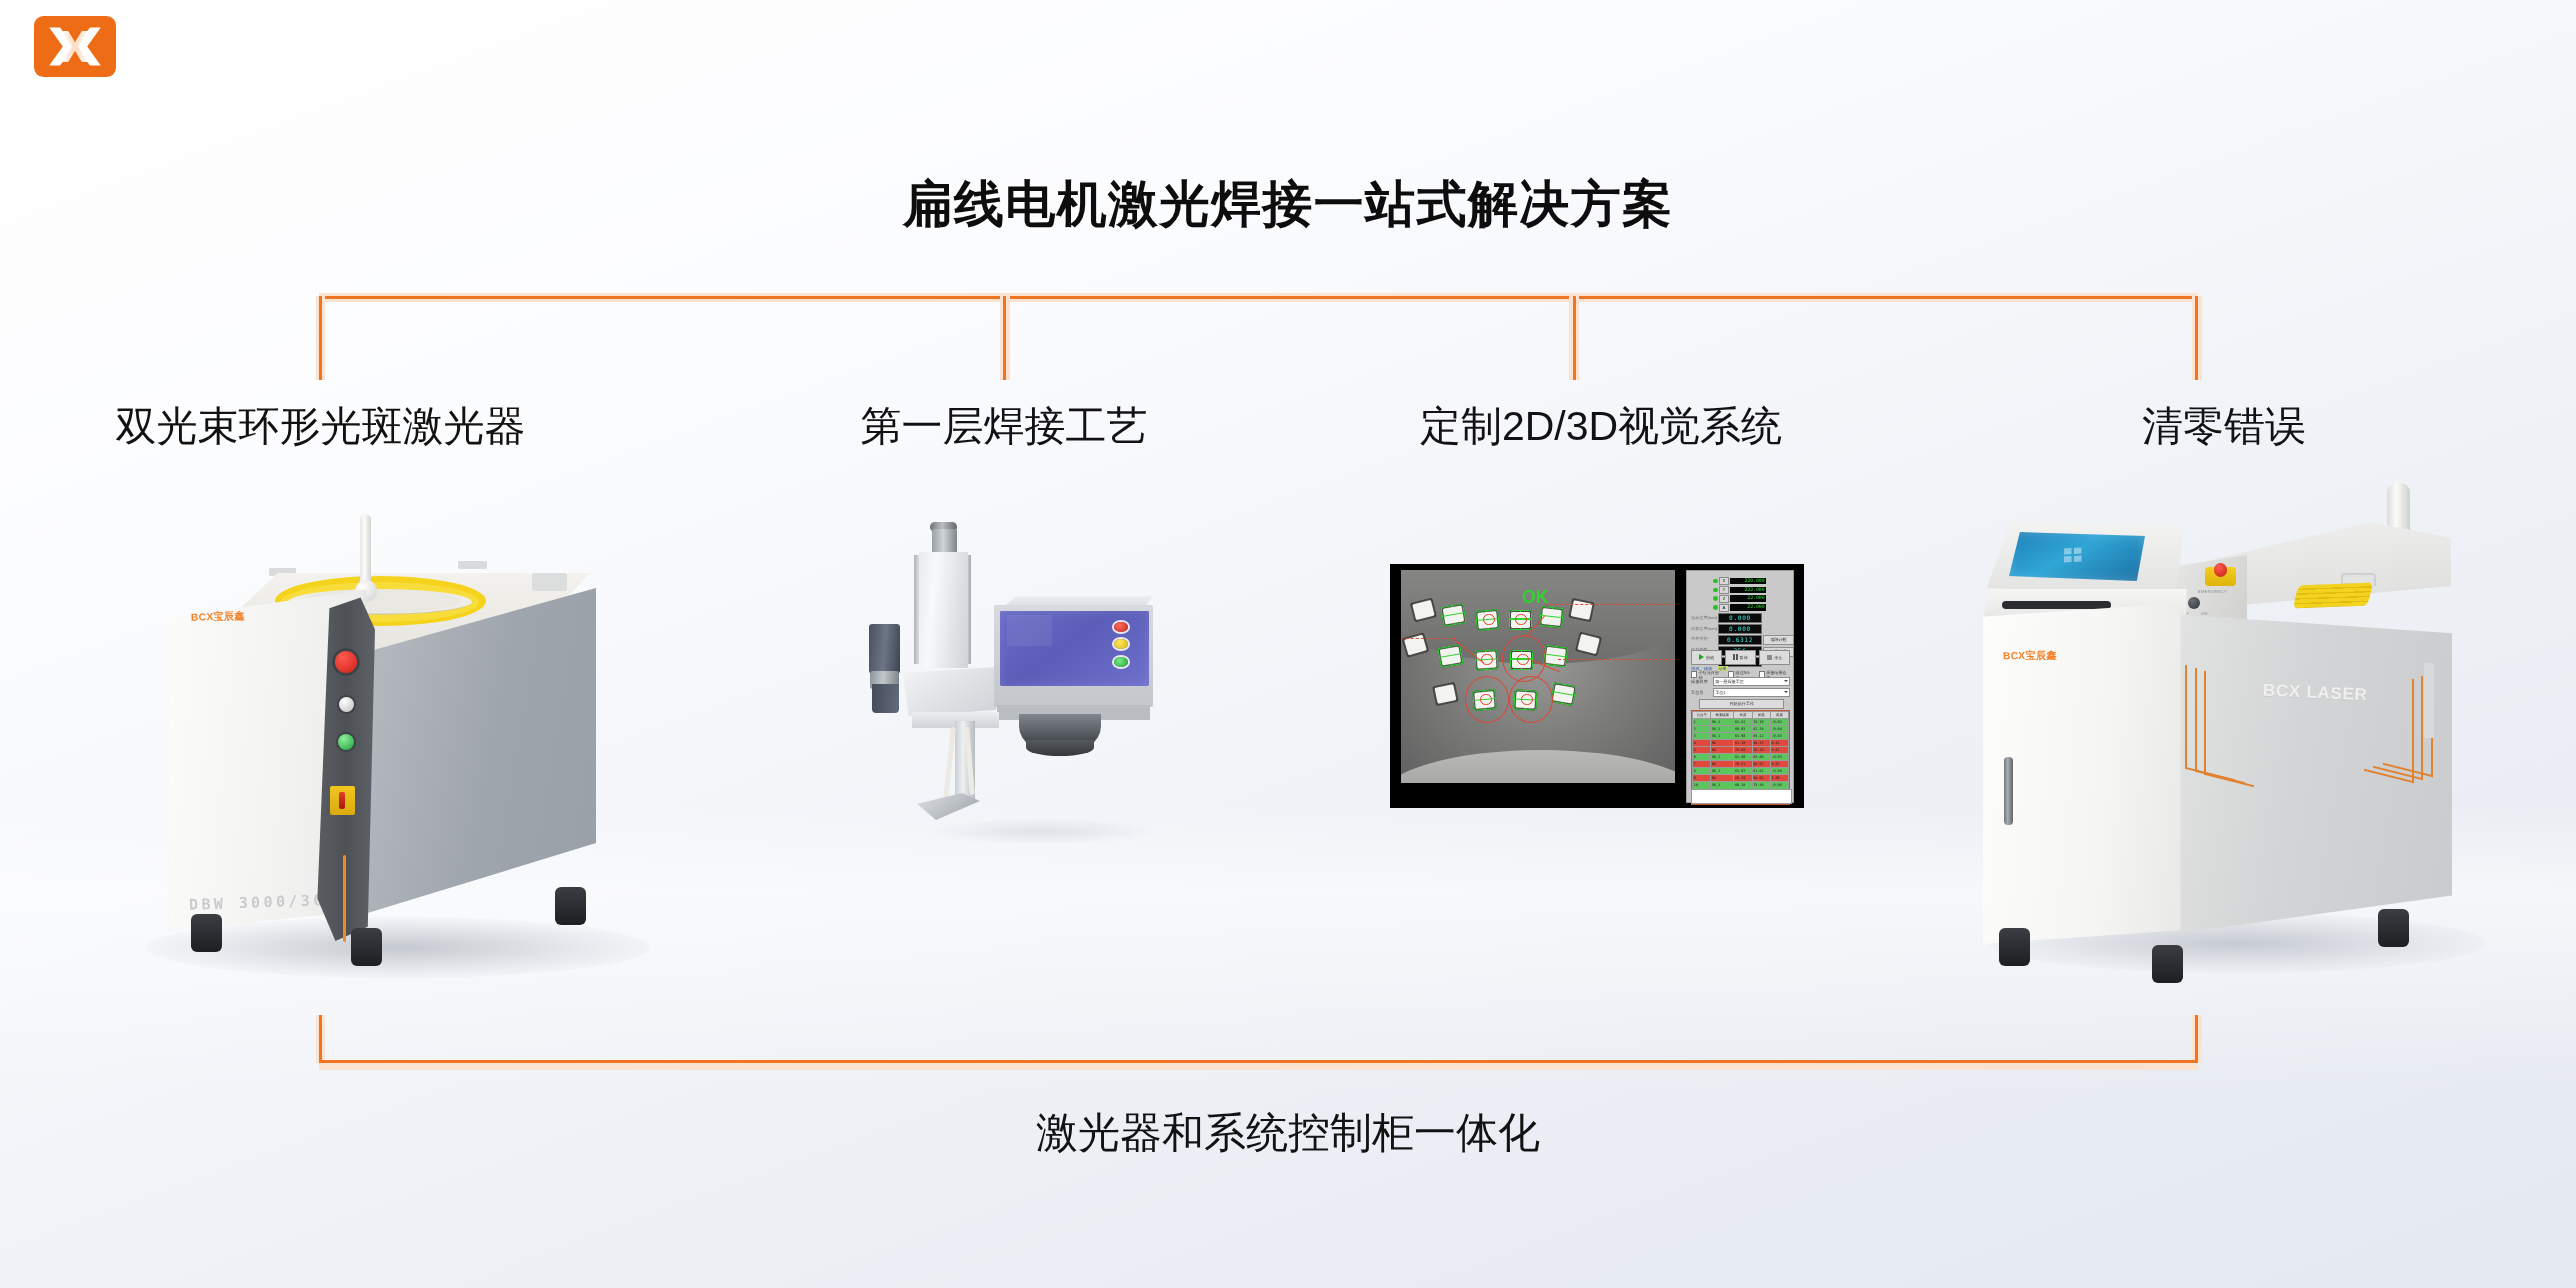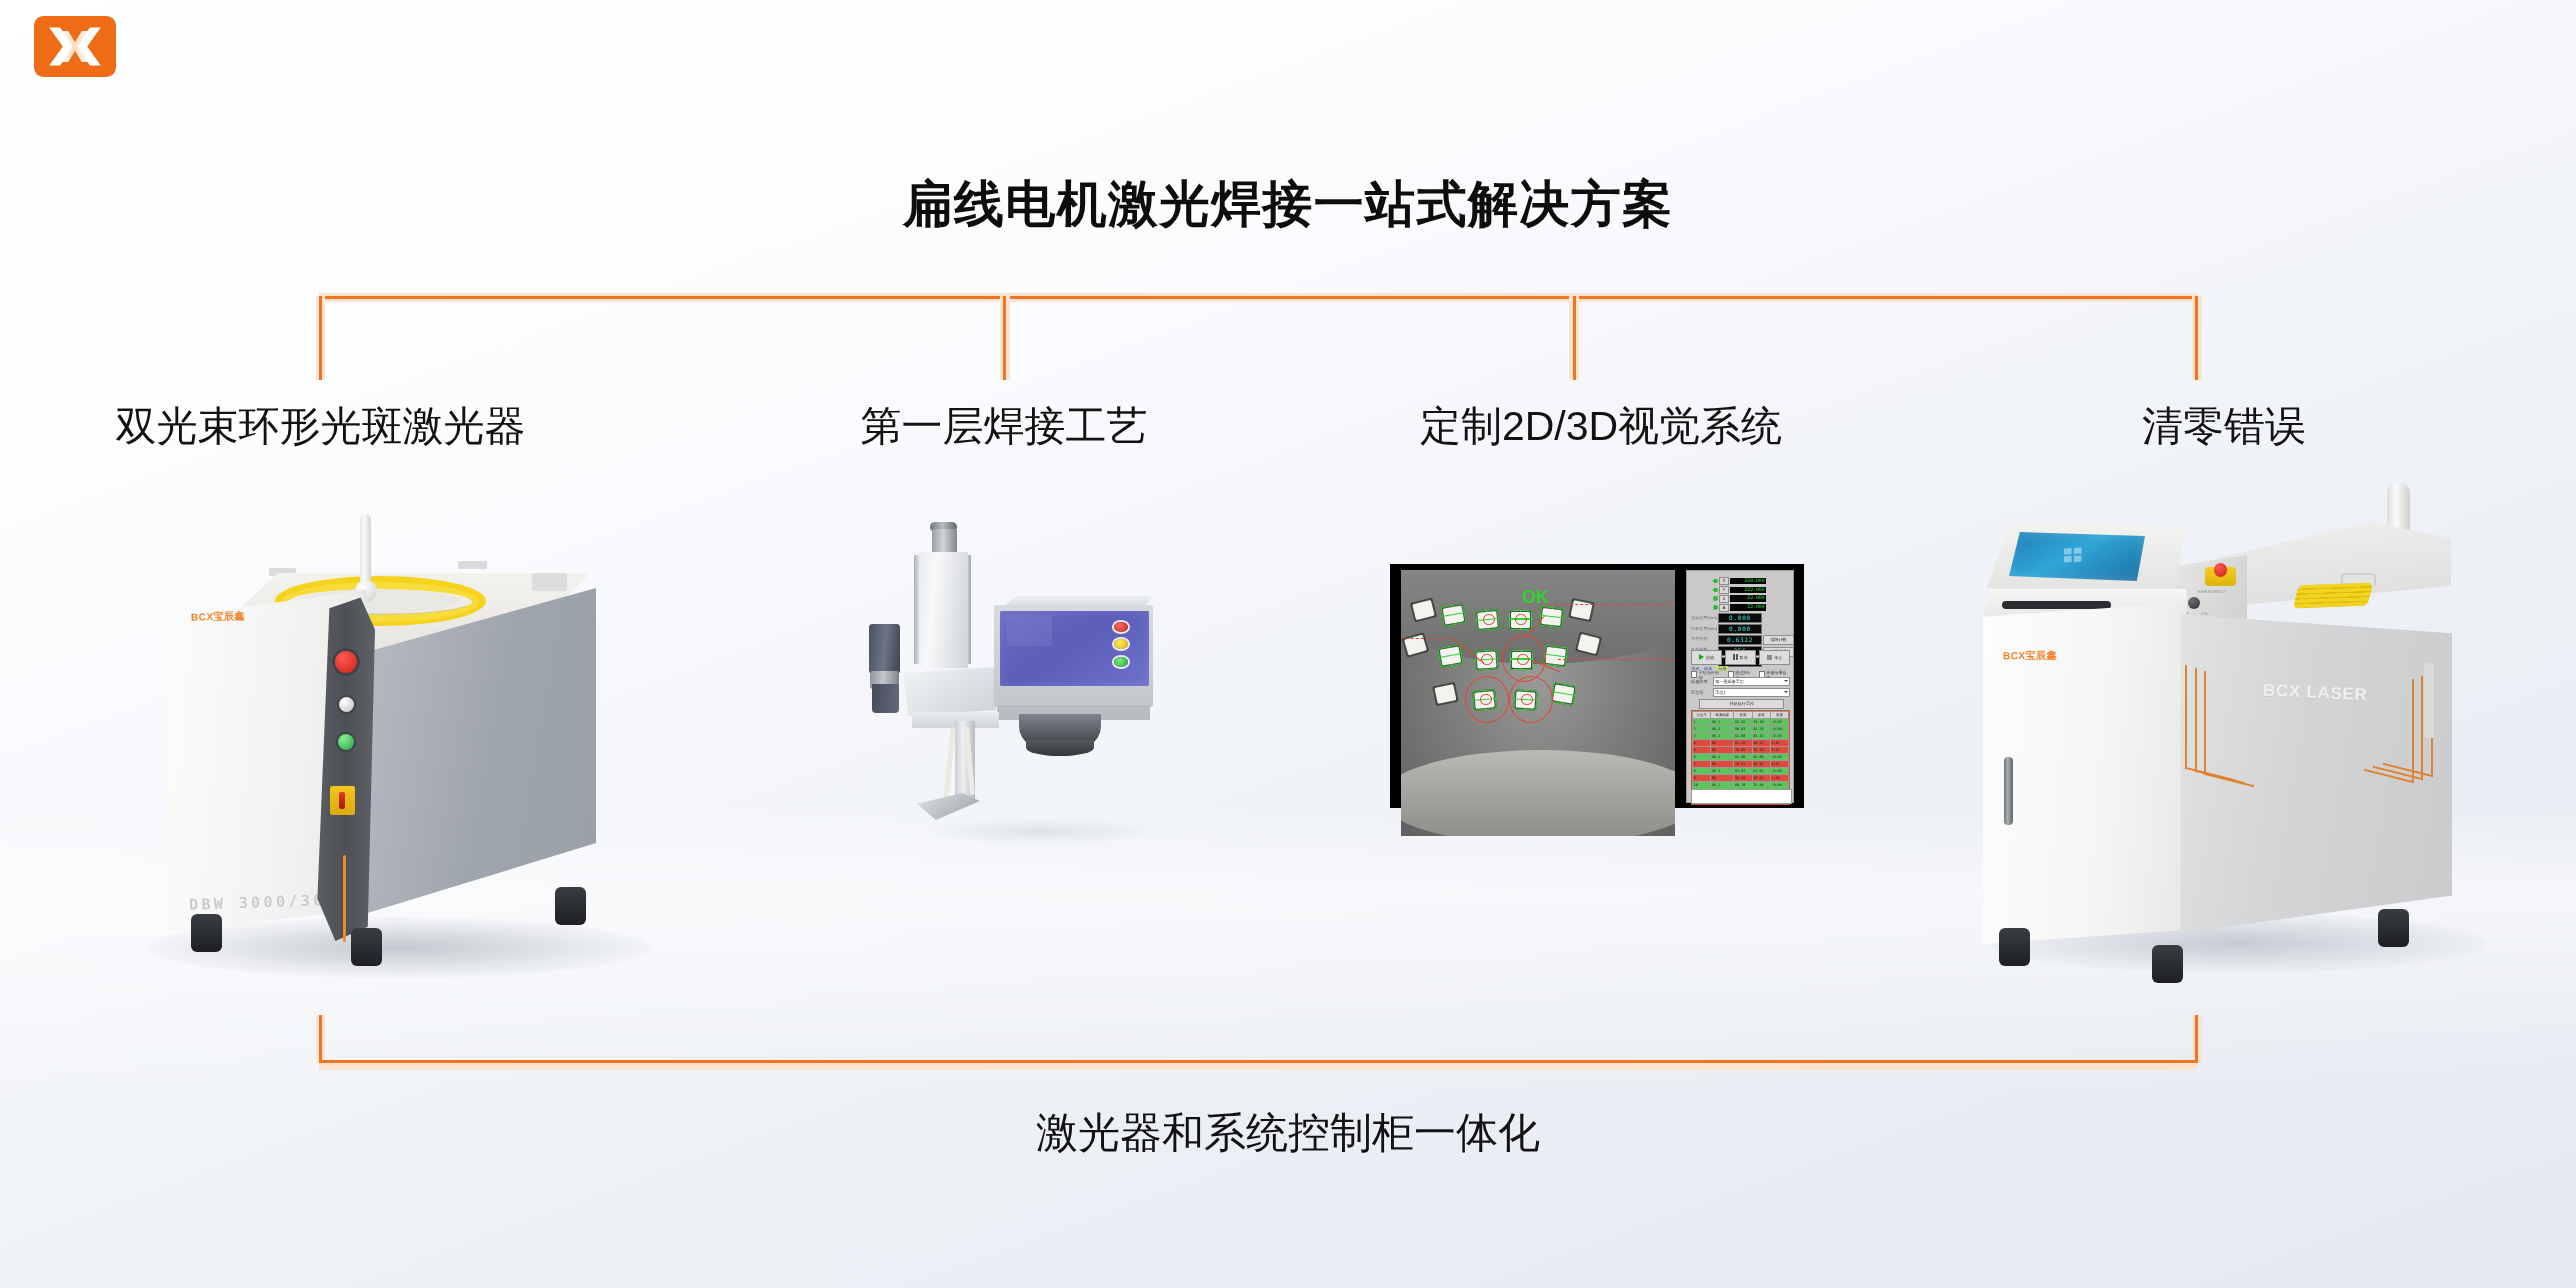--- a/index.html
+++ b/index.html
@@ -134,21 +134,21 @@
   .m2 .nozzle{position:absolute;left:74px;top:283px;width:63px;height:27px;border-radius:2.7px;
      background:linear-gradient(145deg,#dfe2e5,#9aa0a6);clip-path:polygon(0% 40%,72% 0%,100% 30%,30% 100%);}
   .m2 .tube{position:absolute;width:4.8px;background:#eceae4;border-radius:2.7px;}
   .m2 .tube.a{left:104px;top:217px;height:74px;transform:rotate(6deg);}
   .m2 .tube.b{left:124px;top:217px;height:68px;transform:rotate(-5deg);}
   .m2 .shadow{position:absolute;left:82px;top:308px;width:232px;height:27px;border-radius:50%;
      background:radial-gradient(ellipse,rgba(130,138,150,.18),rgba(255,255,255,0) 70%);}
 
   
   .m3{position:absolute;left:1390px;top:564px;width:414px;height:244px;background:#000;}
-  .m3 .imgarea{position:absolute;left:11px;top:5.5px;width:274px;height:266px;overflow:hidden;
+  .m3 .imgarea{position:absolute;left:11px;top:5.5px;width:274px;height:213px;overflow:hidden;
      background:radial-gradient(ellipse at 50% 40%,#9a9a98 0%,#7e7e7c 45%,#606060 100%);}
   .m3 .statorband{position:absolute;left:-27px;top:-29px;width:334px;height:123px;border-radius:50%;
      background:linear-gradient(180deg,#8d8d8b,#6e6e6c);}
   .m3 .statorband2{position:absolute;left:-20.4px;top:180px;width:320px;height:95px;border-radius:50%;
      background:linear-gradient(180deg,#b9b9b5,#8a8a87);}
   .m3 .pad{position:absolute;width:23px;height:20.4px;border-radius:2.7px;background:#5a5a58;
      box-shadow:inset 0 0 4.1px rgba(0,0,0,.55);}
   .m3 .pad i{position:absolute;left:2px;top:2px;width:19px;height:16.4px;background:#f3f3f0;display:block;border-radius:1.4px;}
   .m3 .pad.det{outline:1.4px solid #2fd42f;outline-offset:-1.4px;}
   .m3 .pad.det::after{content:"";position:absolute;left:0;top:8.9px;width:23px;height:1.4px;background:#2fd42f;}

